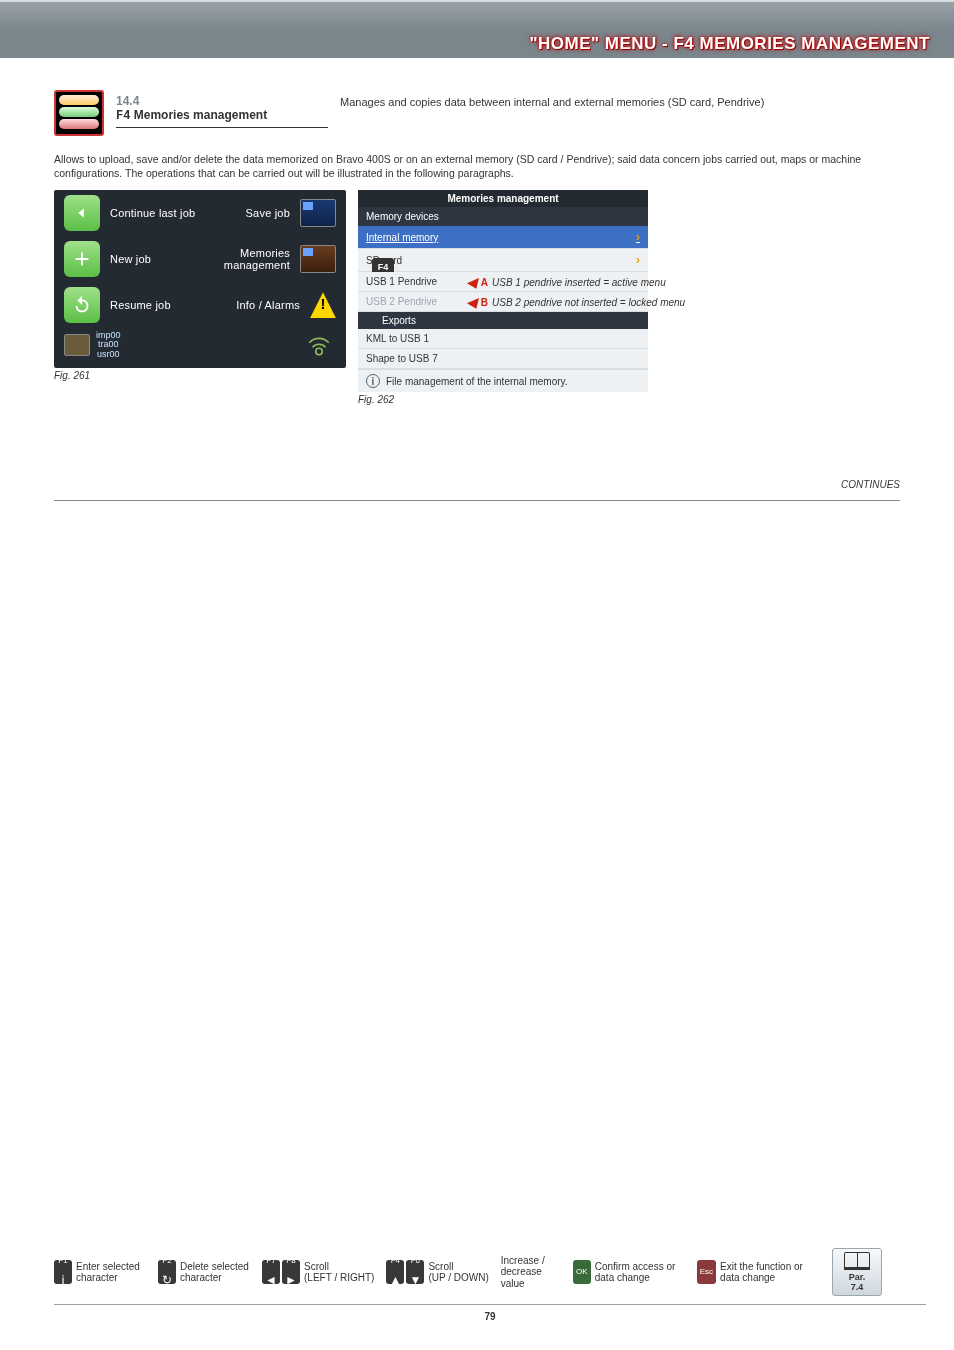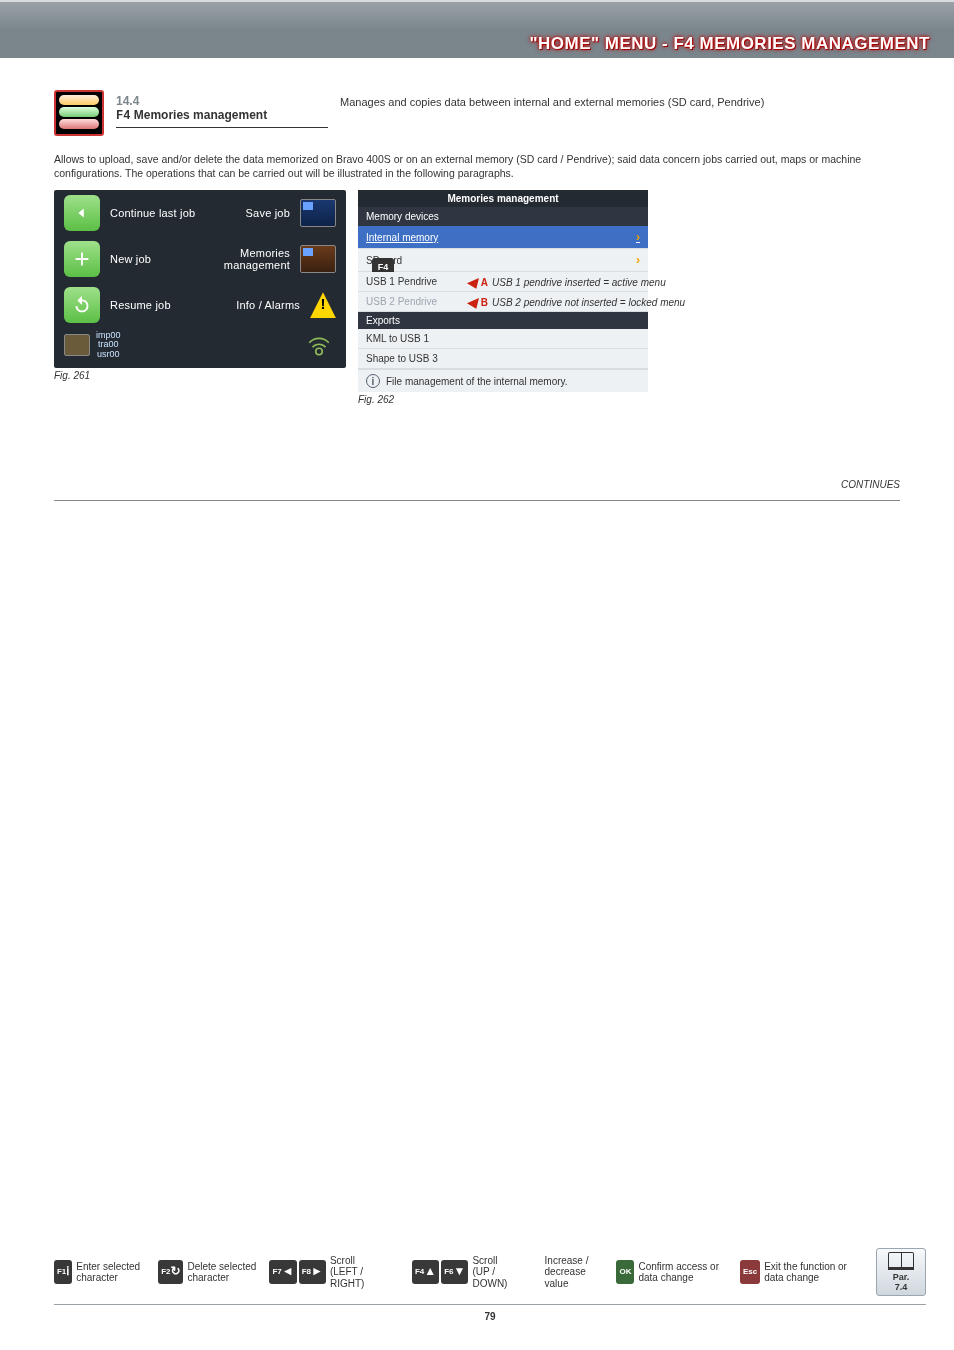--- a/index.html
+++ b/index.html
@@ -39,32 +39,32 @@
   .badge-col { position: absolute; right: -52px; top: 68px; display: flex; flex-direction: column; gap: 4px; align-items: center; }
   .f4-key { width: 22px; height: 18px; background: #333; color: #fff; font-size: 9px; font-weight: bold; border-radius: 3px; display: flex; align-items: center; justify-content: center; }
   .hand { width: 30px; height: 34px; }
   .fig-label { font-style: italic; font-size: 10px; margin-top: 2px; }
   .mm-outer { width: 290px; }
   .mm-title { background: #242a32; color: #fff; font-size: 10px; font-weight: bold; text-align: center; padding: 3px 0; }
   .mm-head { background: #2f3642; color: #fff; font-size: 10px; padding: 4px 8px; }
   .mm-item { display: flex; align-items: center; justify-content: space-between; padding: 4px 8px; font-size: 10px; border-bottom: 1px solid #d8dde2; background: #eef1f4; }
   .mm-item.sel { background: #3d6fc5; color: #fff; text-decoration: underline; }
   .mm-item.ghost { color: #9ca6b0; }
-  .mm-sect { background: #2f3642; color: #fff; font-size: 10px; padding: 3px 8px; }
+  .mm-sect { background: #2f3642; color: #fff; font-size: 10px; padding: 3px 24px; }
   .mm-info { display:flex; align-items:center; gap:6px; padding: 4px 8px; font-size: 10px; background:#eef1f4; border-top:1px solid #d8dde2; }
   .info-ico { width:14px; height:14px; border:1.5px solid #53606c; border-radius:50%; display:flex; align-items:center; justify-content:center; color:#53606c; font-weight:bold; font-size:10px; }
   .chev { color:#f2a000; font-weight:bold; font-size:12px; }
   .note-row { display: flex; align-items: center; gap: 4px; padding: 0 0 0 8px; font-size: 10px; font-style: italic; }
   .note-row .red { color: #c21; font-weight: bold; font-style: normal; }
   .arrow-red { color:#c21; font-size:14px; }
   .continues { text-align: right; font-style: italic; font-size: 10px; margin-top: 74px; }
   .hr { height: 1px; background: #888; margin-top: 10px; }
   .footer { position: absolute; bottom: 28px; left: 54px; right: 28px; }
   .keyrow { display: flex; align-items: center; gap: 12px; font-size: 10px; line-height: 1.15; }
-  .keybox { background:#383838; color:#fff; border-radius:3px; padding:12px 3px; font-size:8px; font-weight:bold; display:inline-flex; align-items:center; justify-content:center; min-width:18px; height:22px; }
+  .keybox { background:#383838; color:#fff; border-radius:3px; padding:12px 3px; font-size:8px; font-weight:normal; display:inline-flex; align-items:center; justify-content:center; min-width:18px; height:22px;flex-direction:column; }
   .keybox .sym { font-size: 12px; }
   .keywrap { display:flex; align-items:center; gap:4px; }
   .keypair { display:flex; gap:2px; }
   .klabel { max-width: 70px; }
   .book-box { width: 50px; height: 48px; background: linear-gradient(#f7f9fb, #cfd7de); border: 1px solid #9aa6b0; border-radius: 3px; display:flex; flex-direction:column; align-items:center; justify-content:center; gap:2px; font-size:9px; font-weight:bold; }
   .book { width:26px; height:18px; border:1.5px solid #333; border-bottom:3px solid #333; border-radius:2px 2px 0 0; position:relative; }
   .book::before { content:""; position:absolute; left:50%; top:0; bottom:0; width:1px; background:#333; }
   .hr-foot { height:1px; background:#9aa2a8; margin-top:8px; }
   .pagenum { text-align:center; font-size:10px; margin-top:6px;font-weight:bold; }
 </style>
@@ -190,21 +190,21 @@
               <span class="arrow-red">◀</span>
               <span class="red">B</span>
               <span>USB 2 pendrive not inserted = locked menu</span>
             </div>
           </div>
           <div class="mm-sect">Exports</div>
           <div class="mm-item">
               <span>KML to USB 1</span>
             </div>
           <div class="mm-item">
-              <span>Shape to USB 3</span>
+              <span>Shape to USB 7</span>
             </div>
           <div class="mm-info">
             <span class="info-ico">i</span>
             <span>File management of the internal memory.</span>
           </div>
         </div>
         <div class="fig-label">Fig. 262</div>
       </div>
     </div>
 

